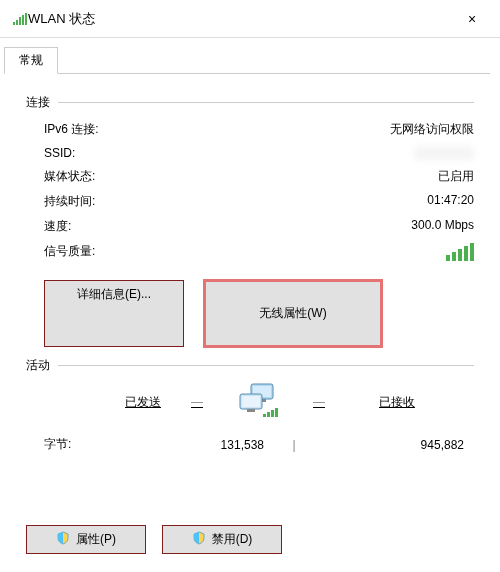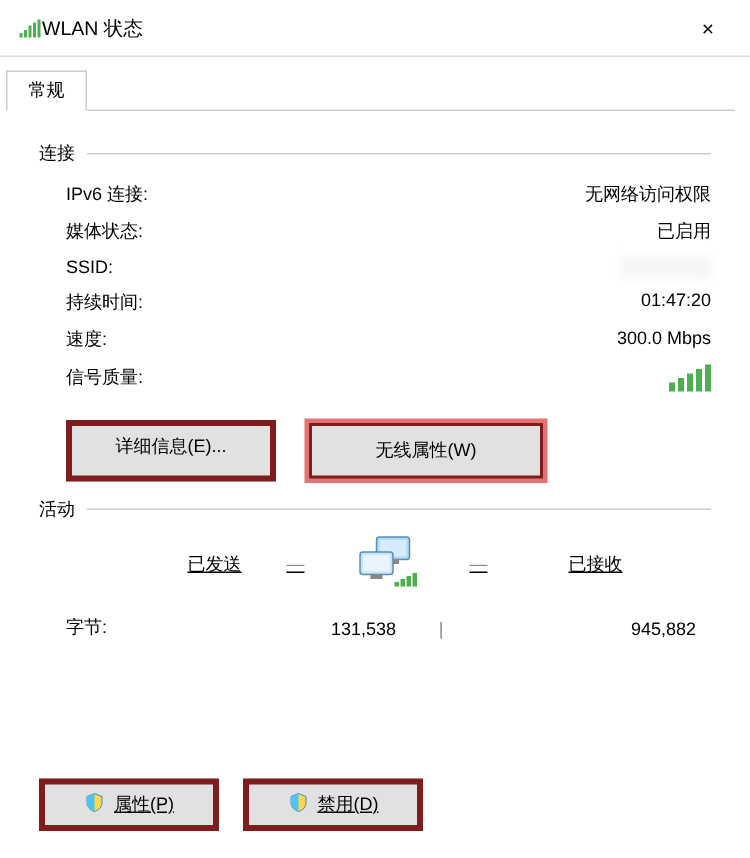--- a/index.html
+++ b/index.html
@@ -74,33 +74,33 @@
   .signal-bars .bar {
     width: 4px;
     background: #4CAF50;
   }
   .button-row {
     display: flex;
     gap: 20px;
     margin: 12px 0 8px 18px;
   }
   .btn {
-    border: 4px solid #7f1d1d;
+    border: 1px solid #7f1d1d;
     background: #e1e1e1;
     padding: 5px 0;
     text-align: center;
     font-size: 12px;
     cursor: pointer;
     width: 140px;
   }
   .btn-highlight {
     outline: 3px solid #e57373;
     outline-offset: -2px;
-    padding: 8px 0;
-    width: 160px;
+    padding: 24px 0;
+    width: 178px;
   }
   .activity-panel {
     margin-top: 8px;
   }
   .activity-icons {
     display: flex;
     align-items: center;
     justify-content: center;
     gap: 30px;
     margin: 6px 0 10px 0;
@@ -124,21 +124,21 @@
   .bytes-row .bval1 { width: 130px; text-align: right; }
   .bytes-row .divider { width: 60px; text-align: center; color:#888; }
   .bytes-row .bval2 { flex:1; text-align: right; padding-right:10px; }
   .bottom-buttons {
     position: absolute;
     bottom: 18px;
     left: 26px;
     display: flex;
     gap: 16px;
   }
-  .bottom-buttons .btn { width: 120px; display:flex; align-items:center; justify-content:center; gap:6px;text-decoration:underline; }
+  .bottom-buttons .btn { width: 120px; display:flex; align-items:center; justify-content:center; gap:6px; }
   .shield {
     display:inline-block;
   }
   .wifi-title-icon { display:inline-flex; }
 </style>
 </head>
 <body>
 
 <div class="titlebar">
   <span class="wifi-title-icon">
@@ -164,26 +164,26 @@
   <div class="group-header">
     <span class="gh-label">连接</span>
     <span class="gh-line"></span>
   </div>
 
   <div class="row">
     <span class="lbl">IPv6 连接:</span>
     <span class="val">无网络访问权限</span>
   </div>
   <div class="row">
+    <span class="lbl">SSID:</span>
+    <span class="val blur">             </span>
+  </div>
+  <div class="row">
     <span class="lbl">媒体状态:</span>
     <span class="val">已启用</span>
-  </div>
-  <div class="row">
-    <span class="lbl">SSID:</span>
-    <span class="val blur">             </span>
   </div>
   <div class="row">
     <span class="lbl">持续时间:</span>
     <span class="val">01:47:20</span>
   </div>
   <div class="row">
     <span class="lbl">速度:</span>
     <span class="val">300.0 Mbps</span>
   </div>
   <div class="row">

